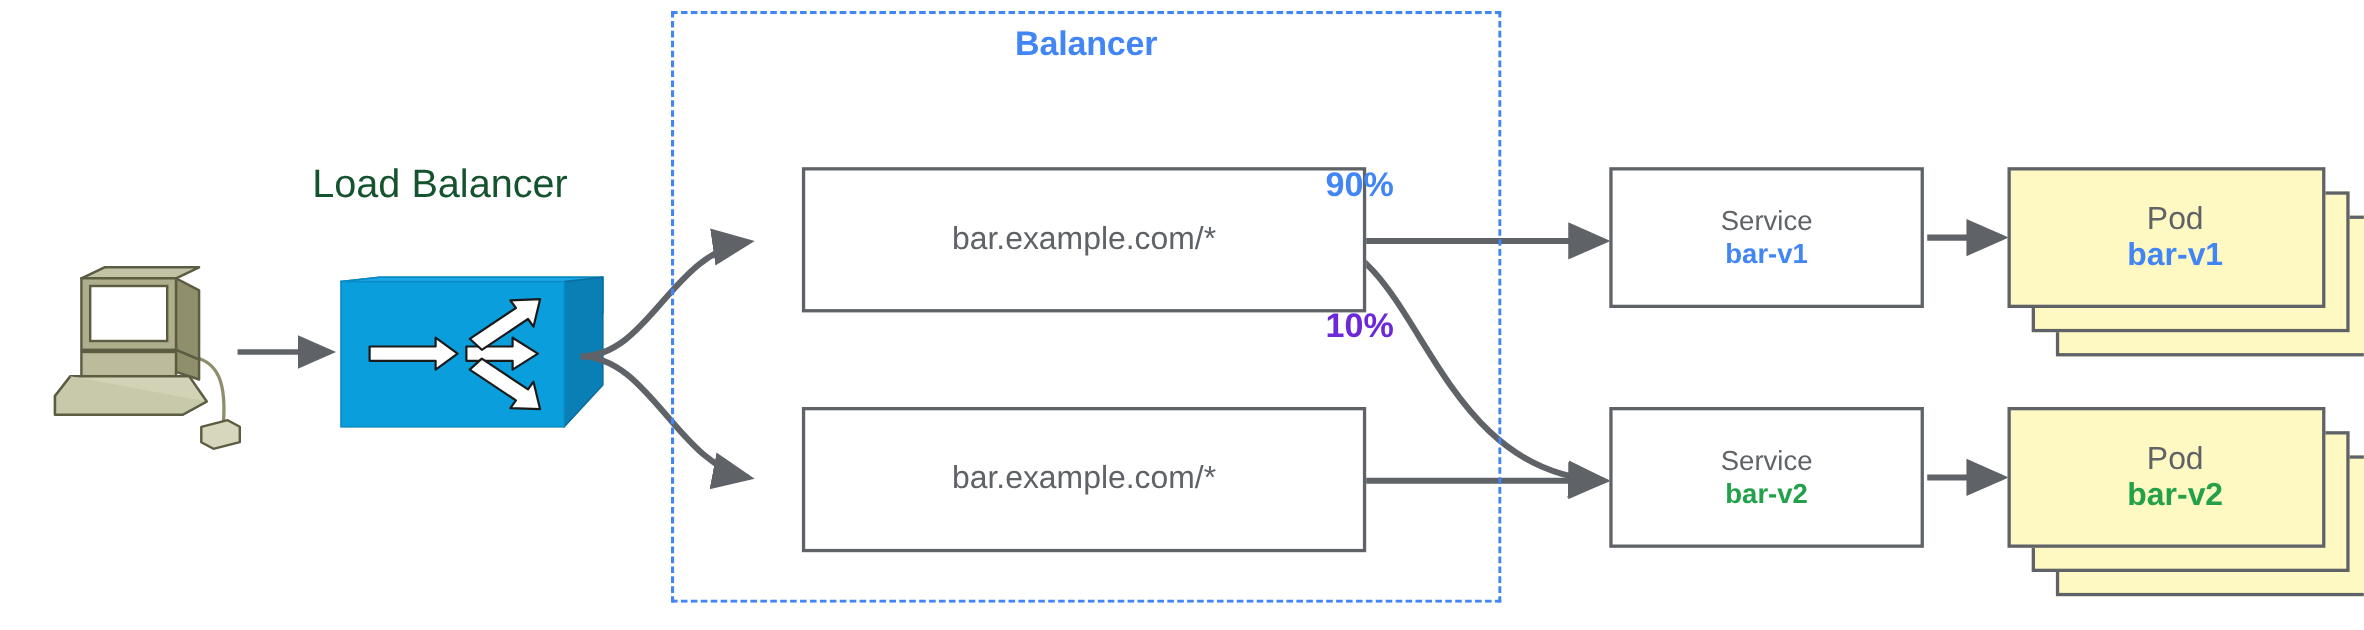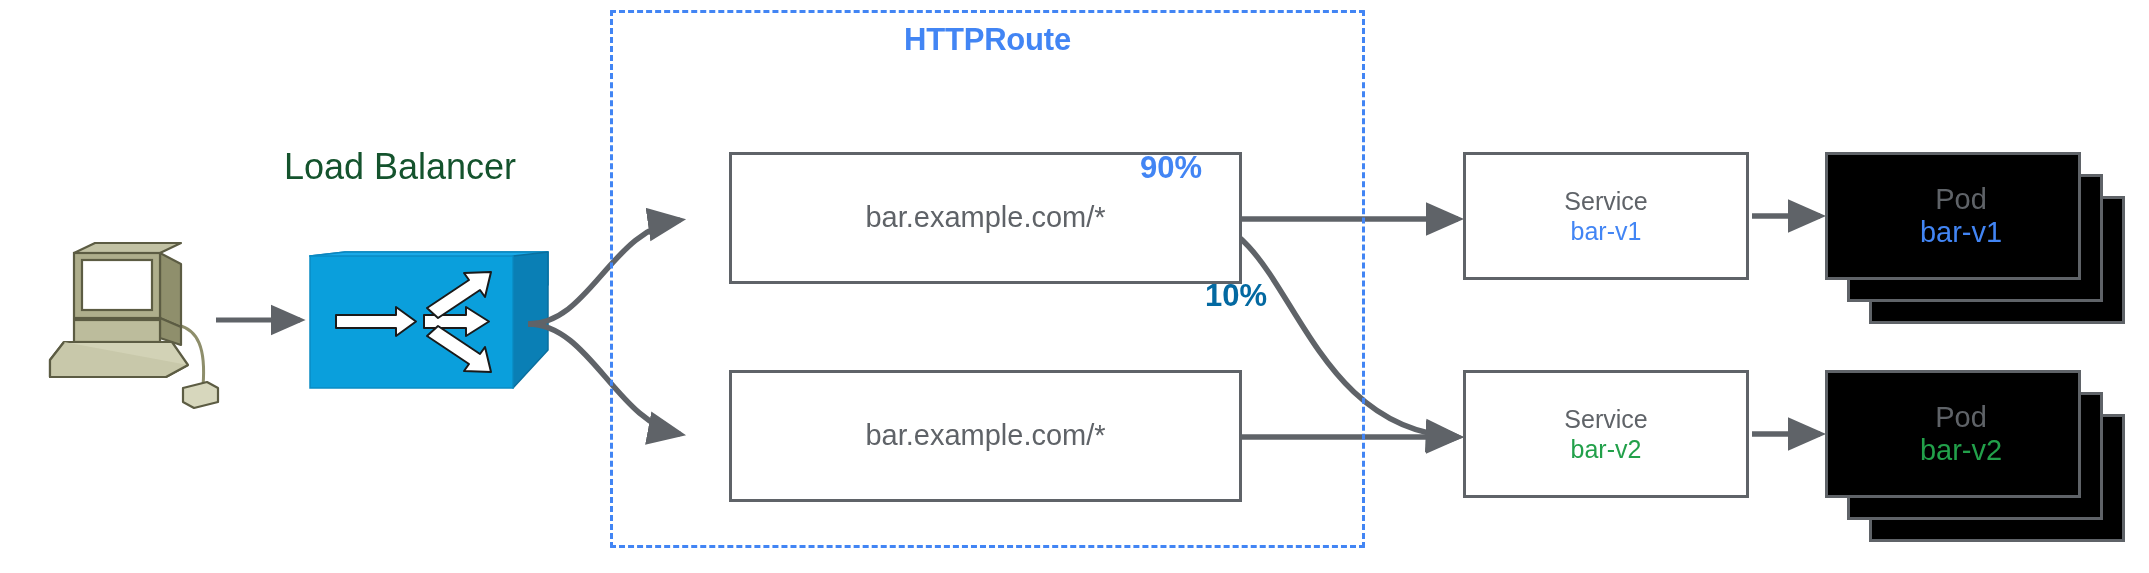--- a/index.html
+++ b/index.html
@@ -27,44 +27,44 @@
   }
   .box .ln{display:block;line-height:1.22;white-space:nowrap;}
 
   .match-box{font-size:29px;margin-left:44px;}
   .match1{left:685px;top:152px;width:513px;height:132px;}
   .match2{left:685px;top:370px;width:513px;height:132px;}
 
   .svc-box{font-size:25px;}
   .svc1{left:1463px;top:152px;width:286px;height:128px;}
   .svc2{left:1463px;top:370px;width:286px;height:128px;}
-  .svc-name{font-weight:normal;}
+  .svc-name{font-weight:bold;}
   .c-blue{color:#4285f4;}
   .c-green{color:#22a04a;}
 
   
   .pod-stack{width:330px;height:190px;}
   .pod-stack .layer{
-    position:absolute;border:3.5px solid #5f6368;background:#000000;box-sizing:border-box;
-    width:256px;height:128px;padding-left:16px;
+    position:absolute;border:3.5px solid #5f6368;background:#fef9c3;box-sizing:border-box;
+    width:289px;height:128px;padding-left:16px;
   }
   .pod-stack .l3{left:44px;top:44px;}
   .pod-stack .l2{left:22px;top:22px;}
   .pod-stack .l1{left:0;top:0;display:flex;flex-direction:column;align-items:center;justify-content:center;color:#5f6368;font-size:29px;}
   .pods1{left:1825px;top:152px;}
   .pods2{left:1825px;top:370px;}
 
   
   .lb-label{
     left:190px;top:146px;width:420px;text-align:center;
     color:#14532d;font-size:36px;font-weight:normal;
   }
   .pct{font-size:31px;font-weight:bold;}
-  .pct90{left:1140px;top:150px;color:#4285f4;}
-  .pct10{left:1205px;top:278px;color:#0369a1;}
+  .pct90{left:1205px;top:150px;color:#4285f4;}
+  .pct10{left:1205px;top:278px;color:#6d28d9;}
 
   
   .svg-layer{left:0;top:0;width:2149px;height:573px;pointer-events:none;}
 </style>
 </head>
 <body>
 
 <div id="canvas">
 
   <svg class="abs svg-layer" viewBox="0 0 2149 573" xmlns="http://www.w3.org/2000/svg">
@@ -147,21 +147,21 @@
       </marker>
     </defs>
     <line x1="1752" y1="216" x2="1820" y2="216" stroke="#5f6368" stroke-width="5.5" marker-end="url(#ah4)"></line>
     <line x1="1752" y1="434" x2="1820" y2="434" stroke="#5f6368" stroke-width="5.5" marker-end="url(#ah4)"></line>
   </svg>
 
   <div class="abs lb-label">Load Balancer</div>
 
   <div class="abs route-group"></div>
   <div class="abs route-title">
-    <span class="ln">HTTPRoute</span>
+    <span class="ln">Balancer</span>
   </div>
 
   <div class="abs box match-box match1">
     <span class="ln">bar.example.com/*</span>
   </div>
 
   <div class="abs box match-box match2">
     <span class="ln">bar.example.com/*</span>
   </div>
 

